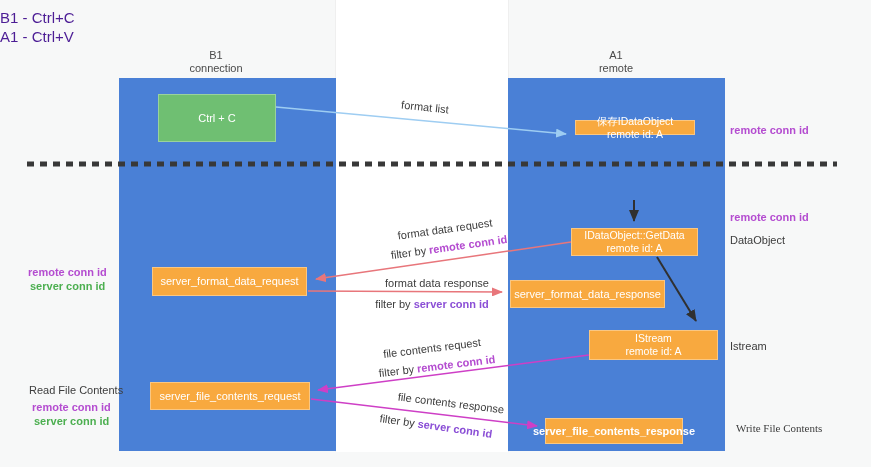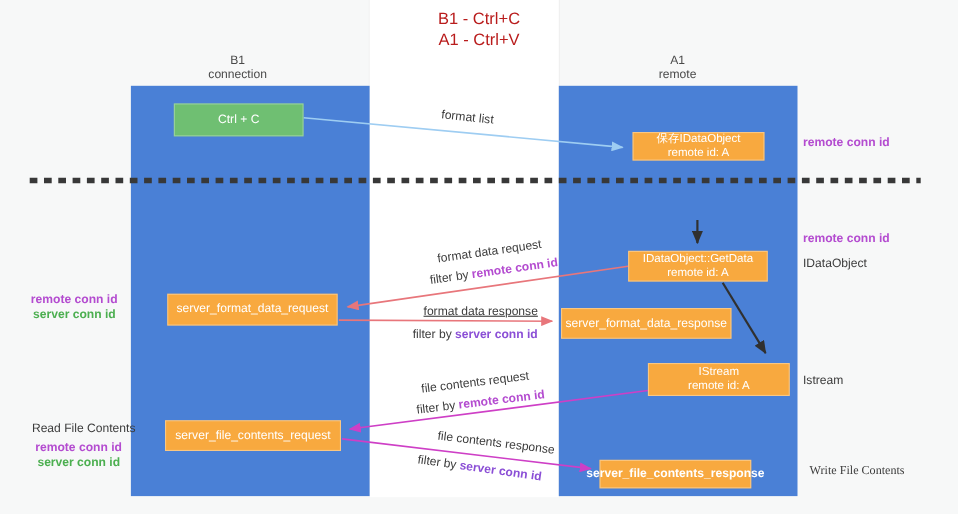--- a/index.html
+++ b/index.html
@@ -8,21 +8,21 @@
     background:#f7f8f8; overflow:hidden;
     font-family:"Liberation Sans", sans-serif;
     color:#3c3c3c;
   }
   .band {
     position:absolute; left:335px; top:0; width:172px; height:452px;
     background:#ffffff; border-left:1px solid #efefef; border-right:1px solid #efefef;
   }
   .title {
     position:absolute; top:8px; left:0; width:100%;
-    text-align:center; font-size:15px; line-height:19px; color:#b91c1c;
+    font-size:15px; line-height:19px; color:#4c1d95;
   }
   .header {
     position:absolute; top:49px; transform:translateX(-50%);
     text-align:center; font-size:11px; line-height:13px; color:#4a4a4a;
   }
   .col {
     position:absolute; top:78px; height:373px; background:var(--blue);
   }
   .col-left  { left:119px; width:217px; }
   .col-right { left:508px; width:217px; }
@@ -95,25 +95,25 @@
 
     <line x1="308" y1="291" x2="502" y2="292" stroke="#E8767B" stroke-width="1.5" marker-end="url(#mh-salmon)"></line>
 
     <line x1="657" y1="257" x2="696" y2="321" stroke="#303030" stroke-width="2" marker-end="url(#mh-black)"></line>
 
     <line x1="589" y1="355" x2="318" y2="390" stroke="#CE3FC6" stroke-width="1.5" marker-end="url(#mh-magenta)"></line>
 
     <line x1="311" y1="399" x2="537" y2="426" stroke="#CE3FC6" stroke-width="1.5" marker-end="url(#mh-magenta)"></line>
   </svg>
 
-  <div class="node green" style="left:158px; top:94px; width:118px; height:30px;">
+  <div class="node green" style="left:158px; top:94px; width:118px; height:48px;">
     <div>Ctrl + C</div>
   </div>
 
-  <div class="node orange" style="left:575px; top:120px; width:120px; height:26px;">
+  <div class="node orange" style="left:575px; top:120px; width:120px; height:15px;">
     <div class="l2">保存IDataObject</div>
     <div class="l2">remote id: A</div>
   </div>
 
 
   <div class="node orange" style="left:571px; top:228px; width:127px; height:28px;text-align:center;">
     <div class="l2">IDataObject::GetData</div>
     <div class="l2">remote id: A</div>
   </div>
 
@@ -138,38 +138,38 @@
     <div>server_file_contents_response</div>
   </div>
 
   <div class="lbl ctr" style="left:425px; top:107px; transform:translate(-50%,-50%) rotate(6deg);">format list</div>
 
   <div class="lbl ctr" style="left:445px; top:229px; transform:translate(-50%,-50%) rotate(-8deg);">format data request</div>
   <div class="lbl ctr" style="left:449px; top:247px; transform:translate(-50%,-50%) rotate(-8deg);">
     <span class="fb">filter by</span><span class="cid-remote">remote conn id</span>
   </div>
 
-  <div class="lbl ctr" style="left:437px; top:283px;text-decoration:underline;">format data response</div>
+  <div class="lbl ctr" style="left:437px; top:283px;">format data response</div>
   <div class="lbl ctr" style="left:432px; top:304px;">
     <span class="fb">filter by</span><span class="cid-server">server conn id</span>
   </div>
 
   <div class="lbl ctr" style="left:432px; top:348px; transform:translate(-50%,-50%) rotate(-7deg);">file contents request</div>
   <div class="lbl ctr" style="left:437px; top:366px; transform:translate(-50%,-50%) rotate(-7deg);">
     <span class="fb">filter by</span><span class="cid-remote">remote conn id</span>
   </div>
 
   <div class="lbl ctr" style="left:451px; top:403px; transform:translate(-50%,-50%) rotate(7deg);">file contents response</div>
   <div class="lbl ctr" style="left:436px; top:426px; transform:translate(-50%,-50%) rotate(8deg);">
     <span class="fb">filter by</span><span class="cid-server">server conn id</span>
   </div>
 
   <div class="lbl cid-remote" style="left:730px; top:124px;">remote conn id</div>
   <div class="lbl cid-remote" style="left:730px; top:211px;">remote conn id</div>
-  <div class="lbl" style="left:730px; top:234px;">IDataObject</div>
+  <div class="lbl" style="left:730px; top:234px;">DataObject</div>
   <div class="lbl" style="left:730px; top:340px;">Istream</div>
   <div class="lbl" style="left:736px; top:422px;font-family:Liberation Serif, serif;">Write File Contents</div>
 
   <div class="lbl cid-remote" style="left:28px; top:266px;">remote conn id</div>
   <div class="lbl cid-server-green" style="left:30px; top:280px;">server conn id</div>
   <div class="lbl" style="left:29px; top:384px;">Read File Contents</div>
   <div class="lbl cid-remote" style="left:32px; top:401px;">remote conn id</div>
   <div class="lbl cid-server-green" style="left:34px; top:415px;">server conn id</div>
 
 </div>

